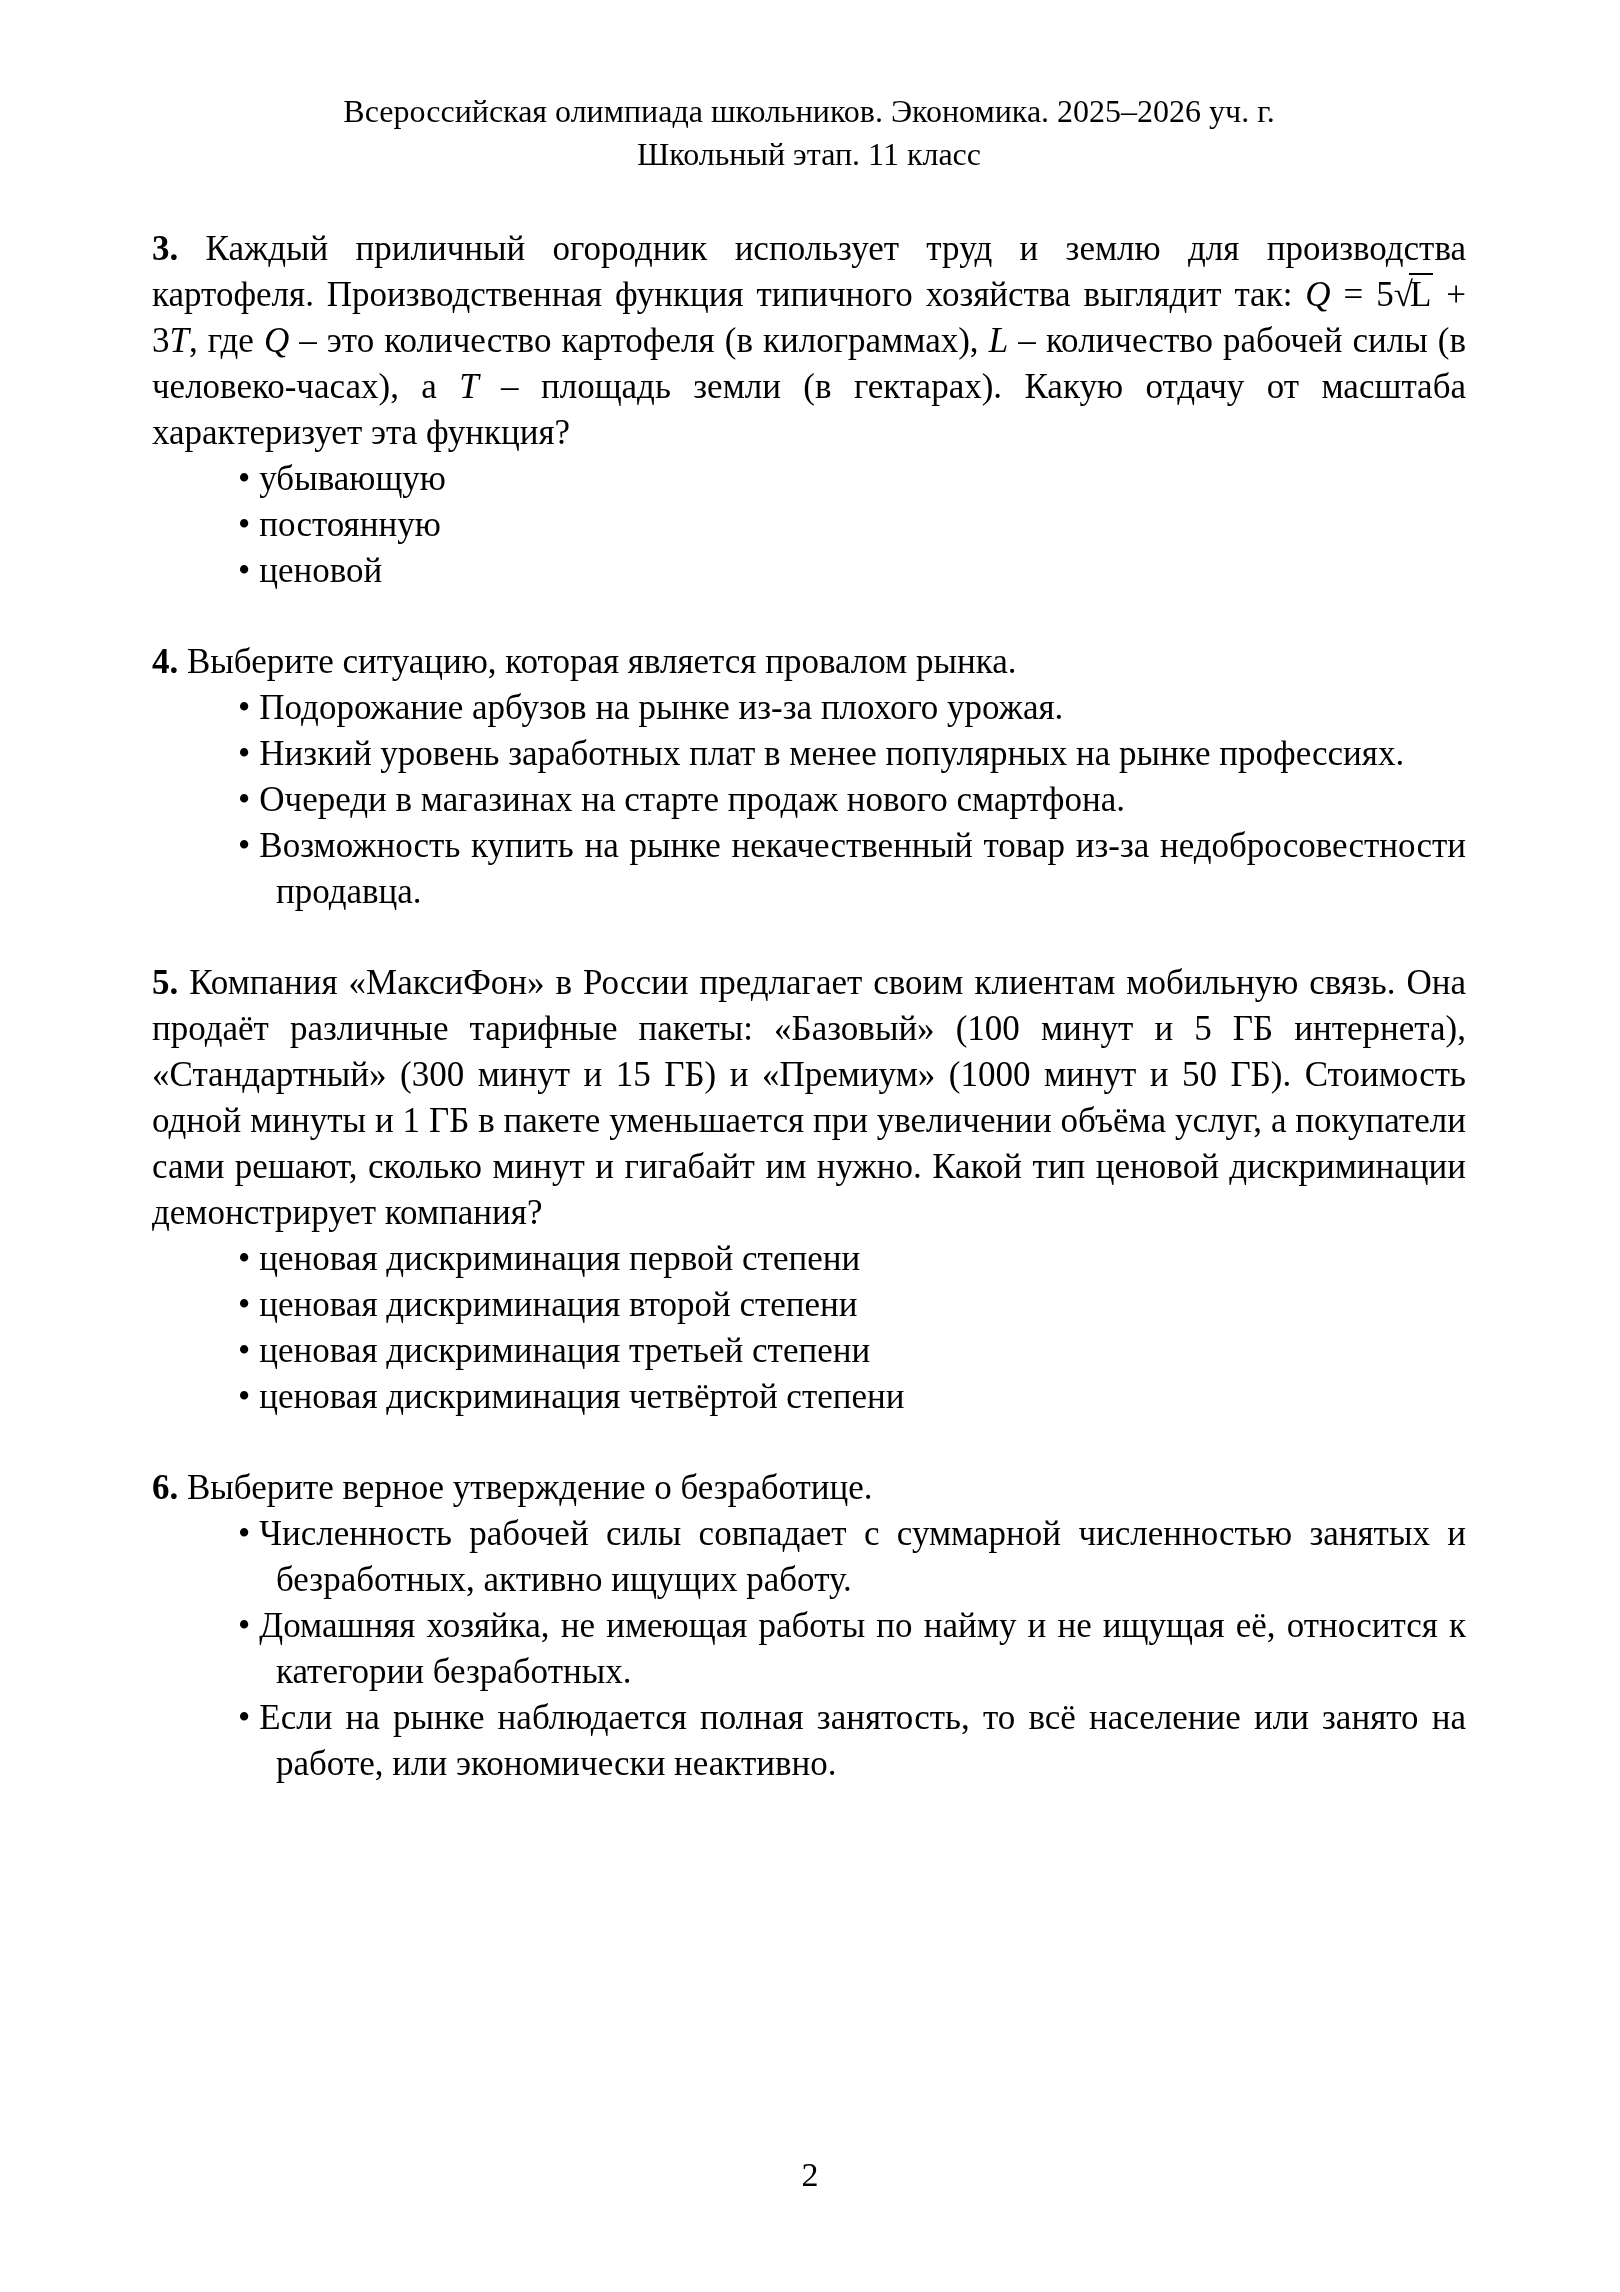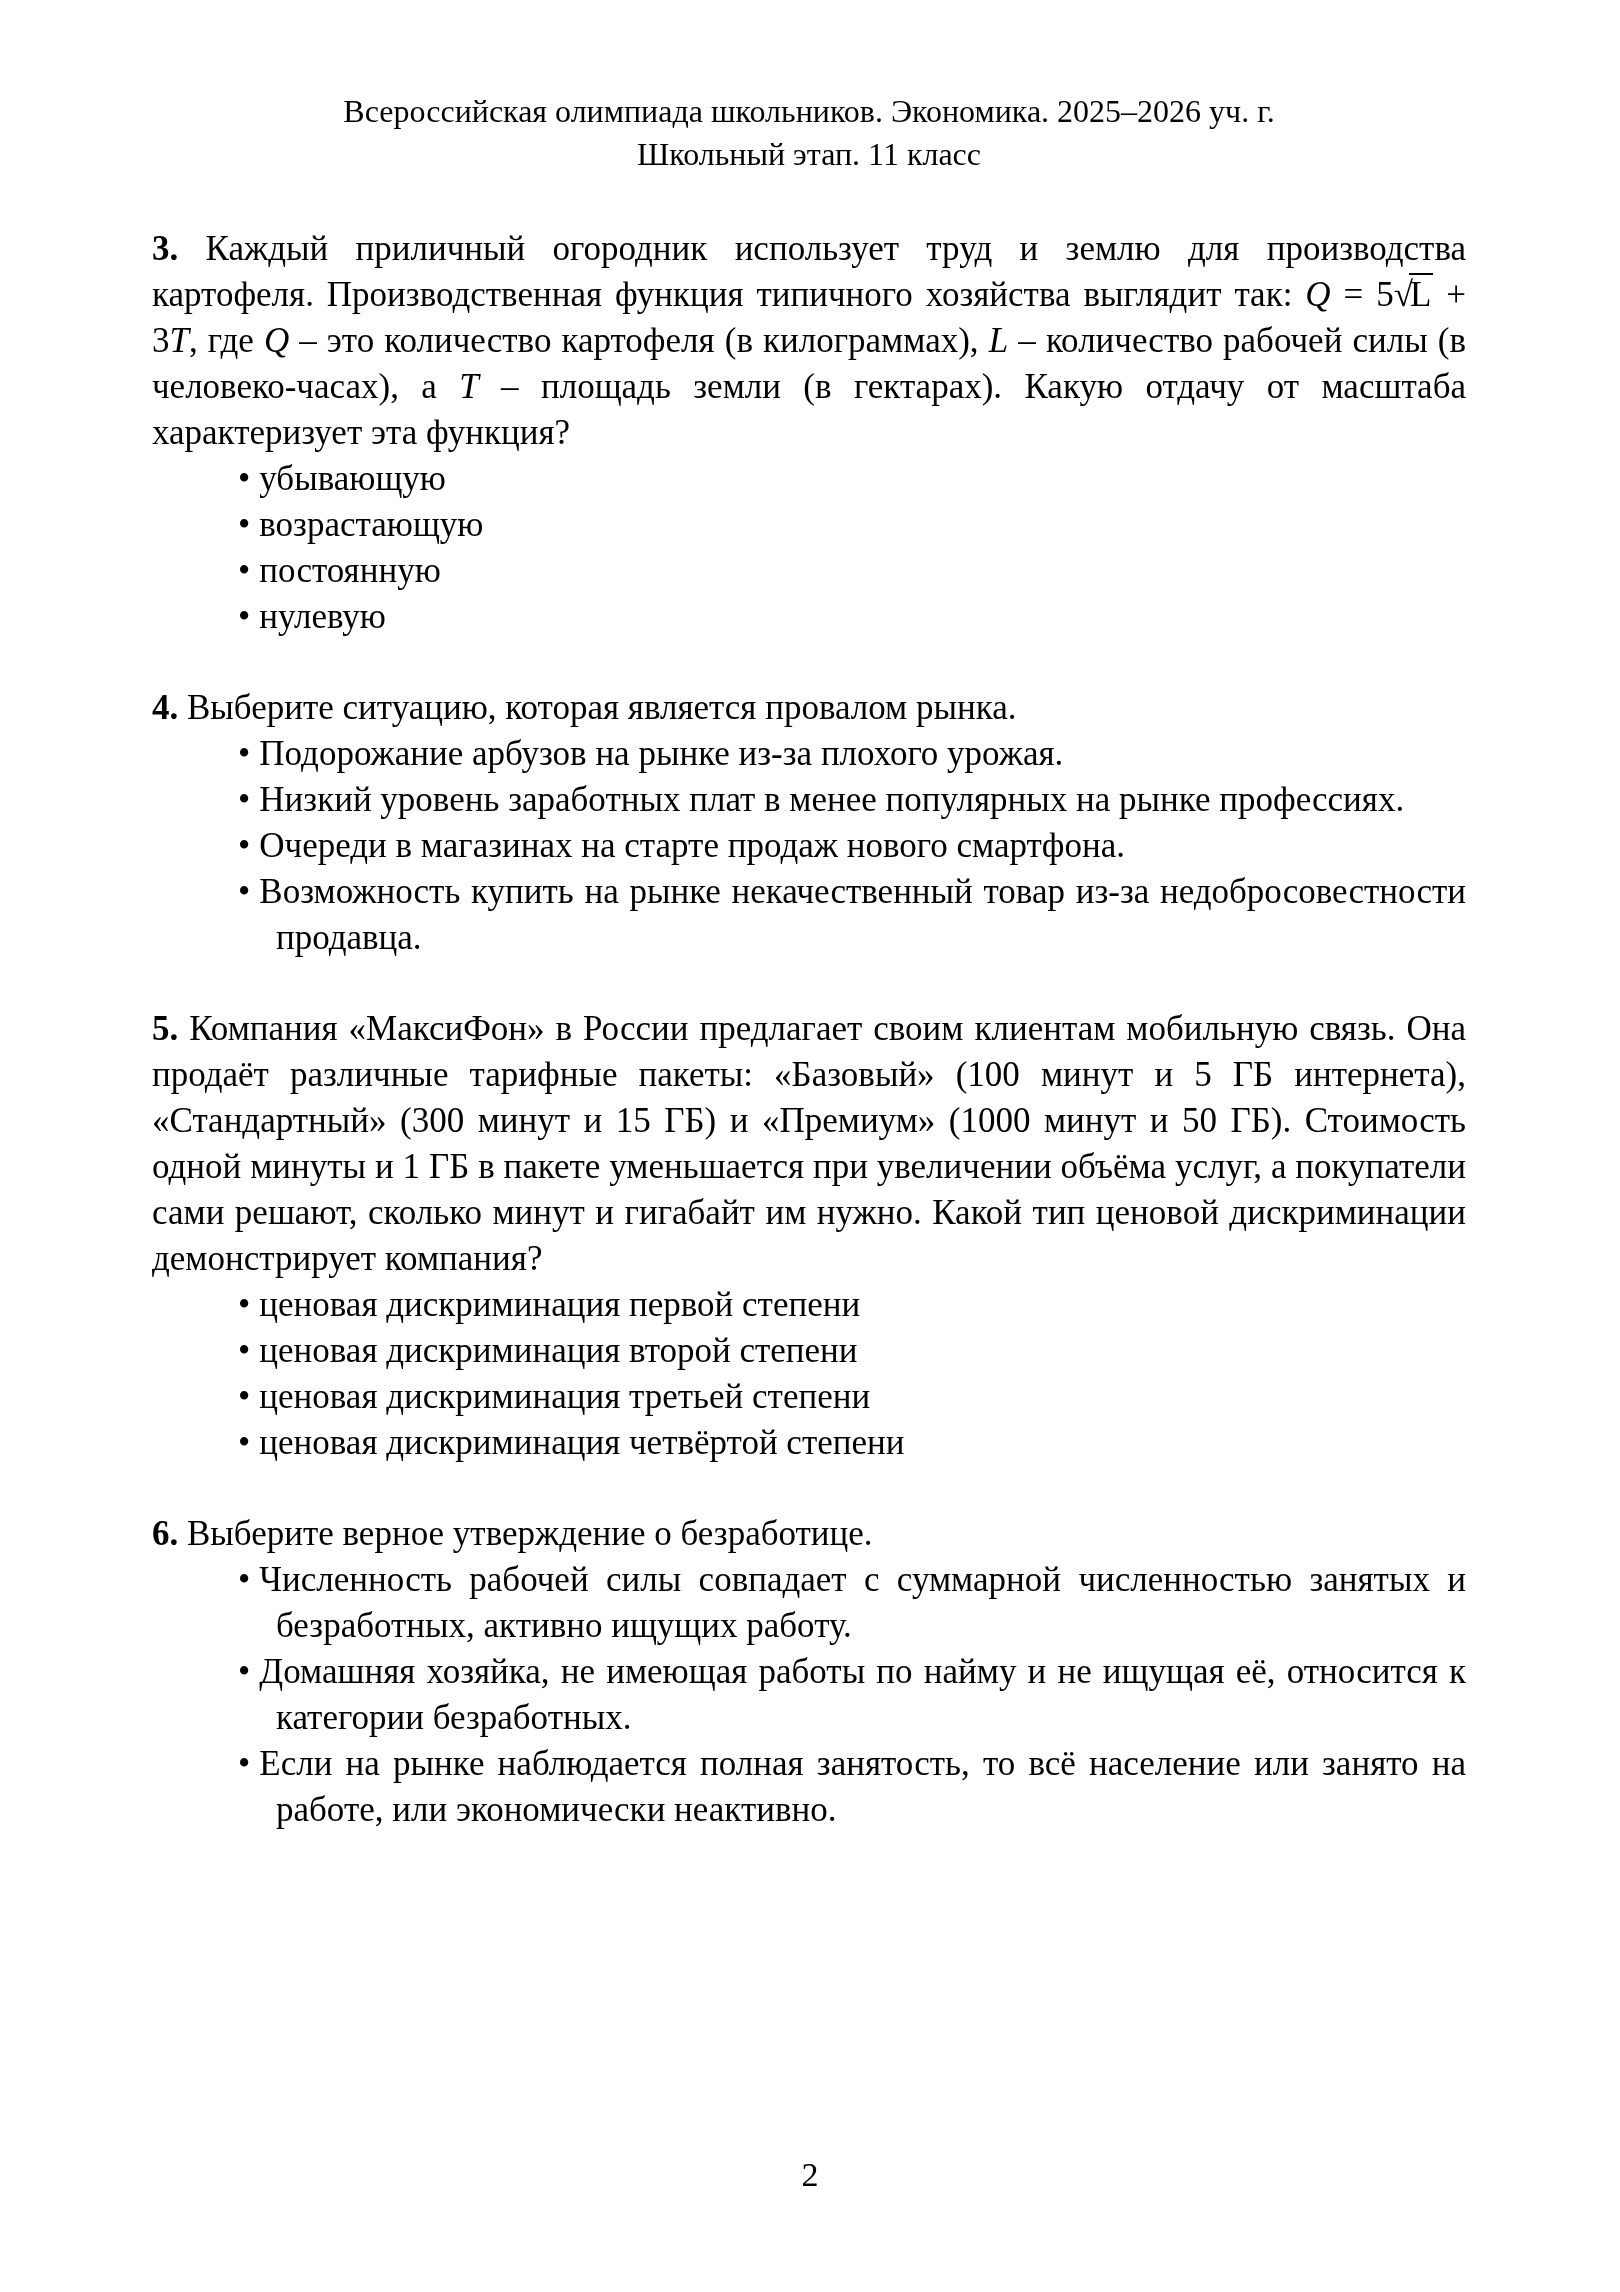--- a/index.html
+++ b/index.html
@@ -67,23 +67,22 @@
 
   <div class="header">
     <div>Всероссийская олимпиада школьников. Экономика. 2025–2026 уч. г.</div>
     <div>Школьный этап. 11 класс</div>
   </div>
 
   <section class="question first">
     <p class="intro"><span class="seg-b">3.</span><span> Каждый приличный огородник использует труд и землю для производства картофеля. Производственная функция типичного хозяйства выглядит так: </span><span class="seg-i">Q</span><span> = 5</span><span class="sqrt"><span class="rad">√</span><span class="rdx">L</span></span><span> + 3</span><span class="seg-i">T</span><span>, где </span><span class="seg-i">Q</span><span> – это количество картофеля (в килограммах), </span><span class="seg-i">L</span><span> – количество рабочей силы (в человеко-часах), а </span><span class="seg-i">T</span><span> – площадь земли (в гектарах). Какую отдачу от масштаба характеризует эта функция?</span></p>
     <ul class="options">
       <li class="option">убывающую</li>
-      <li class="option">возрастающую</li>
       <li class="option">постоянную</li>
-      <li class="option">нулевую</li>
+      <li class="option">ценовой</li>
     </ul>
   </section>
 
   <section class="question">
     <p class="intro"><span class="seg-b">4.</span><span> Выберите ситуацию, которая является провалом рынка.</span></p>
     <ul class="options">
       <li class="option">Подорожание арбузов на рынке из-за плохого урожая.</li>
       <li class="option">Низкий уровень заработных плат в менее популярных на рынке профессиях.</li>
       <li class="option">Очереди в магазинах на старте продаж нового смартфона.</li>
       <li class="option">Возможность купить на рынке некачественный товар из-за недобросовестности продавца.</li>

